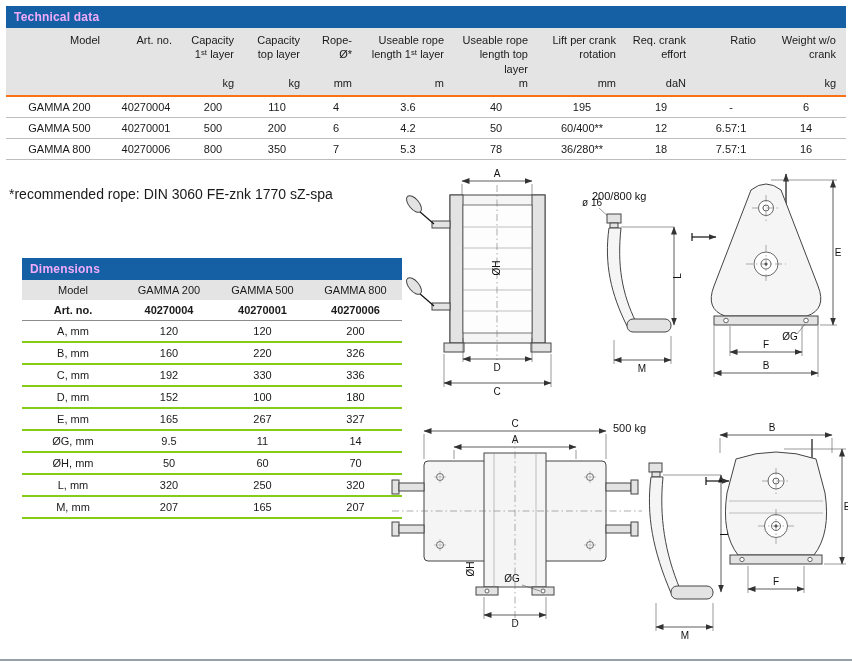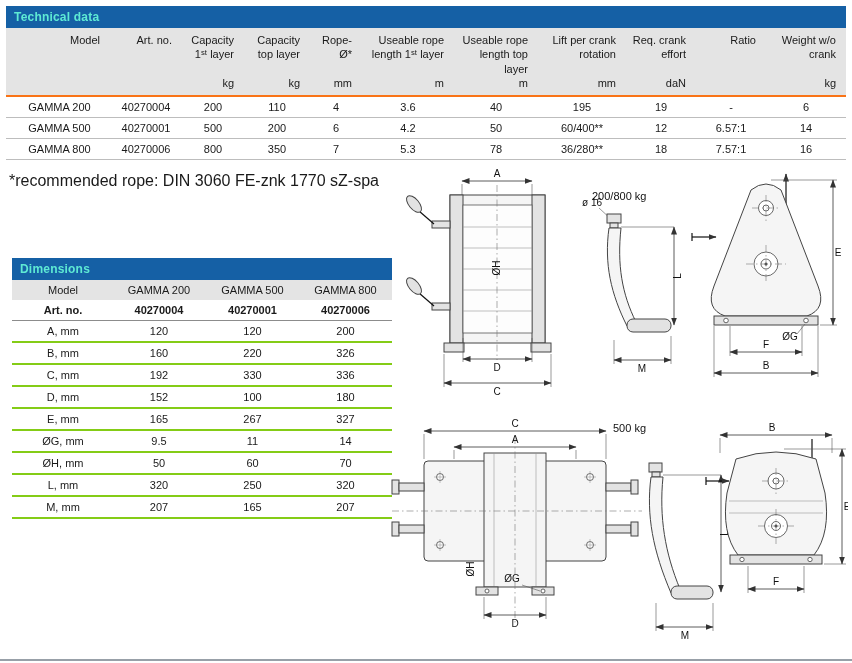--- a/index.html
+++ b/index.html
@@ -1,31 +1,31 @@
 <!DOCTYPE html>
 <html><head>
 <meta charset="utf-8">
 <style>
   html,body{margin:0;padding:0}
   body{font-family:"Liberation Sans",sans-serif;color:#1a1a1a;background:#fff}
   .page{position:relative;width:852px;height:663px;background:#fff;overflow:hidden}
   .bottom-rule{position:absolute;left:0;top:659px;width:852px;height:2px;background:#98a0a8}
 
-  .title-bar{background:#1560a5;color:#5eead4;font-size:12px;font-weight:bold;padding:4px 8px;letter-spacing:.2px}
+  .title-bar{background:#1560a5;color:#f0abfc;font-size:12px;font-weight:bold;padding:4px 8px;letter-spacing:.2px}
 
   .tech{position:absolute;left:6px;top:6px;width:840px}
   .tech table{width:100%;border-collapse:collapse;table-layout:fixed}
   .tech th{background:#e4e4e4;font-weight:normal;font-size:11px;padding:5px 10px 0 3px;
            white-space:pre-line;text-align:right;vertical-align:top;line-height:1.3}
   .tech tr.urow th{padding:0 10px 5px 3px;vertical-align:bottom;border-bottom:2px solid #f97316}
   .tech td{font-size:11px;text-align:center;padding:4px 3px;border-bottom:1px solid #bdbdbd}
   .t-left{text-align:right;padding-left:6px !important}
-  .footnotes{font-size:16px;margin-top:9px;line-height:1.55;padding-left:3px}
-
-  .dims{position:absolute;left:12px;top:258px;width:380px}
+  .footnotes{font-size:14px;margin-top:24px;line-height:1.55;padding-left:3px}
+
+  .dims{position:absolute;left:22px;top:258px;width:380px}
   .dims table{width:100%;border-collapse:collapse;table-layout:fixed}
   .dims th{background:#e4e4e4;font-weight:normal;font-size:11px;padding:4px 4px;text-align:center}
   .dims td{font-size:11px;padding:4px 4px;text-align:center;border-bottom:2px solid #84cc16}
   .dims tr.art td{font-weight:bold;border-bottom:1px solid #8c8c8c}
 
   .draw{position:absolute}
   .draw text{font-size:10px;fill:#111}
   .draw .cap{font-size:11px}
   .draw .lbl{text-anchor:middle}
   .part{fill:#f5f5f5;stroke:#444;stroke-width:1}

